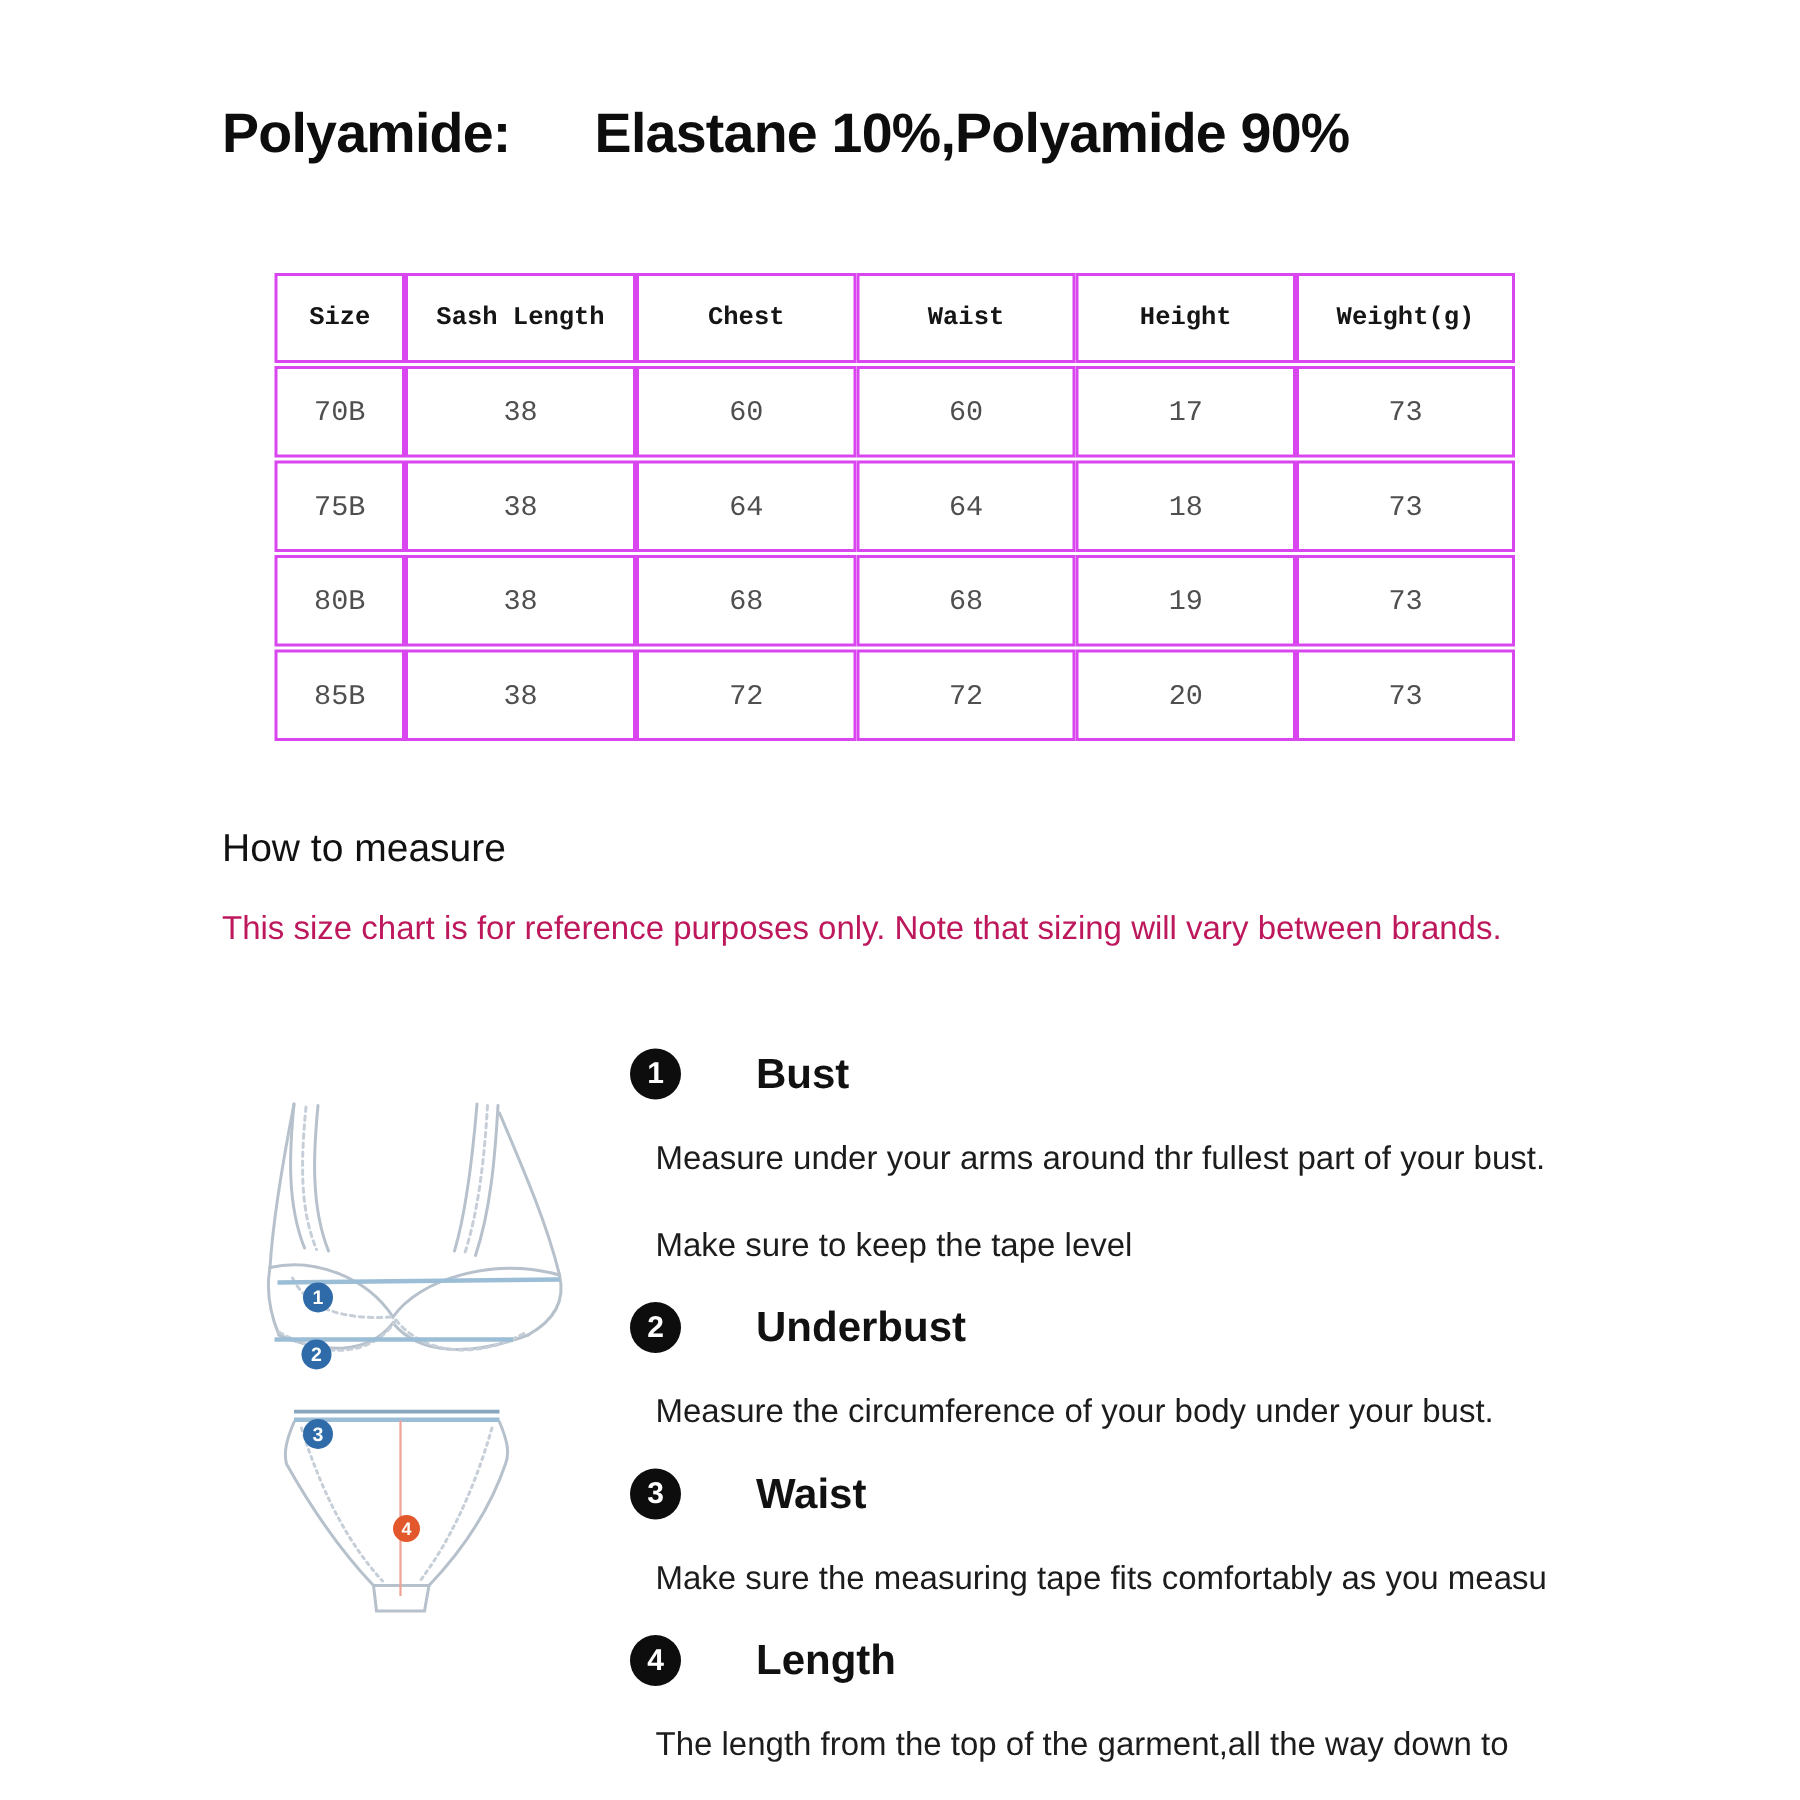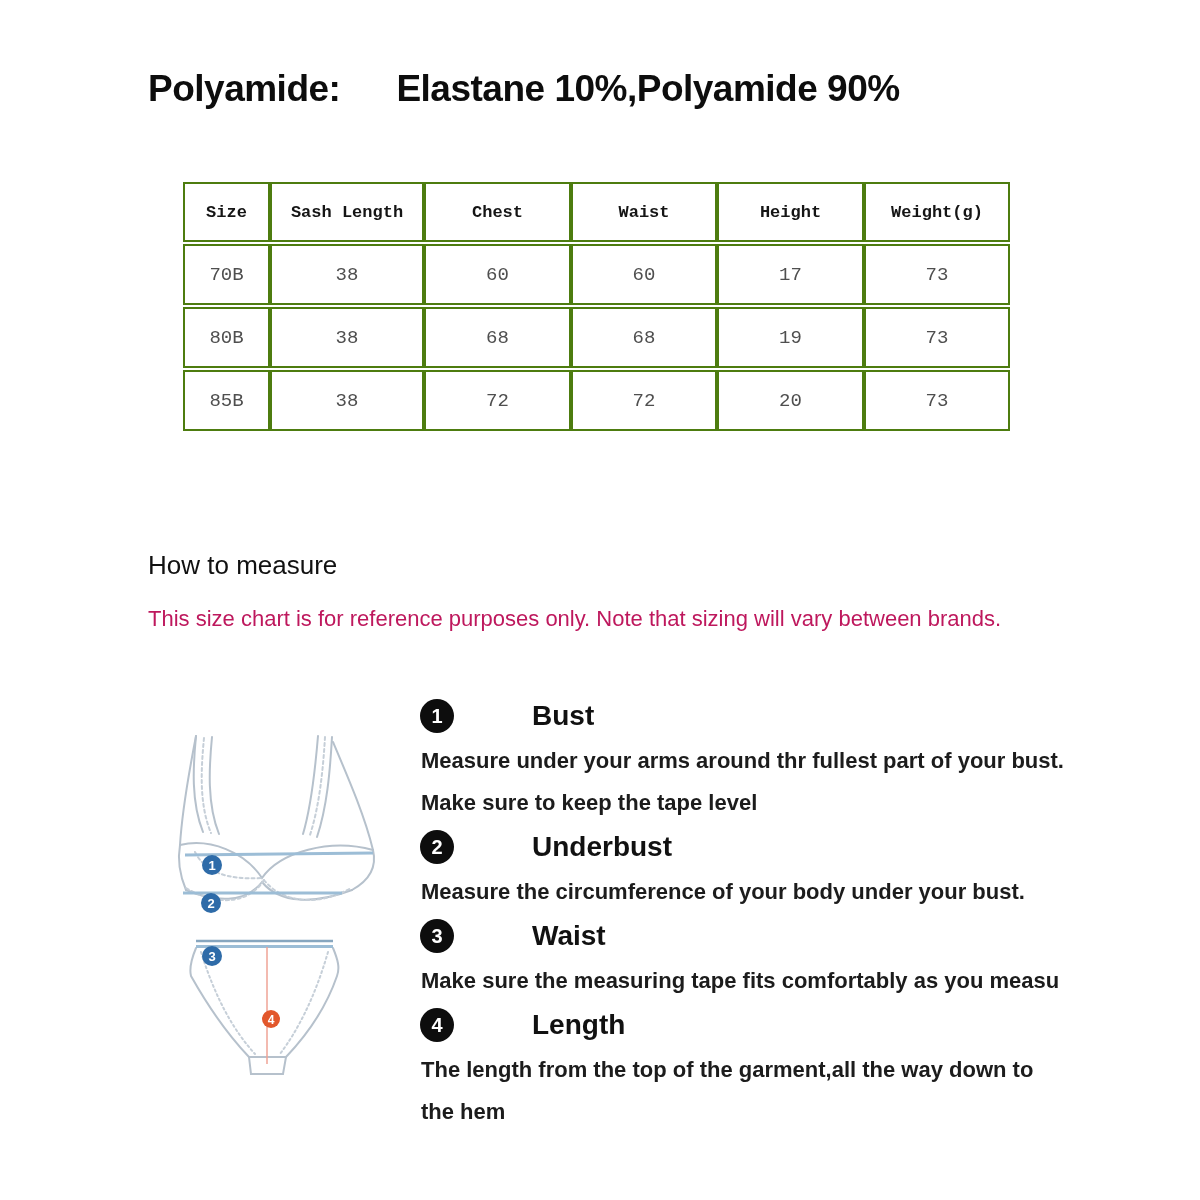--- a/index.html
+++ b/index.html
@@ -12,21 +12,21 @@
     position:absolute;left:148px;top:68px;display:flex;gap:56px;
     font-size:37px;font-weight:700;color:#0d0d0d;letter-spacing:-0.5px;white-space:nowrap;
   }
   
   table.size-table{
     position:absolute;left:183px;top:180px;
     border-collapse:separate;border-spacing:0 2px;table-layout:fixed;
     font-family:"Liberation Mono","DejaVu Sans Mono",monospace;
   }
   table.size-table th, table.size-table td{
-    border:2px solid #4d7c0f;text-align:center;vertical-align:middle;
+    border:2px solid #d946ef;text-align:center;vertical-align:middle;
     background:#ffffff;padding:0;
   }
   table.size-table th{height:56px;font-size:17px;font-weight:700;color:#151515;}
   table.size-table td{height:57px;font-size:19px;font-weight:400;color:#4f4f4f;}
   
   .measure-heading{
     position:absolute;left:148px;top:550px;font-size:26px;font-weight:500;color:#111;white-space:nowrap;
   }
   .size-note{
     position:absolute;left:148px;top:606px;font-size:22px;font-weight:400;color:#be185d;white-space:nowrap;
@@ -35,22 +35,22 @@
   .diagram{position:absolute;left:165px;top:712px;width:235px;height:395px;}
   
   .measure-list{position:absolute;left:420px;top:698px;width:680px;}
   .measure-item{margin:0 0 6px 0;}
   .item-header{display:flex;align-items:center;gap:50px;height:36px;margin:0 0 6px 0;}
   .number-badge{
     width:34px;height:34px;border-radius:50%;background:#0d0d0d;color:#ffffff;
     display:flex;align-items:center;justify-content:center;
     font-size:20px;font-weight:700;flex:0 0 34px;
   }
-  .item-title{font-size:28px;font-weight:700;color:#111;white-space:nowrap;margin-left:28px;}
-  .item-lines p{margin:1px;font-size:22px;line-height:41px;color:#1c1c1c;white-space:nowrap;font-weight:bold;}
+  .item-title{font-size:28px;font-weight:700;color:#111;white-space:nowrap;}
+  .item-lines p{margin:17px;font-size:22px;line-height:41px;color:#1c1c1c;white-space:nowrap;}
 </style>
 </head>
 <body>
 
 <div class="title">
   <span>Polyamide:</span>
   <span>Elastane 10%,Polyamide 90%</span>
 </div>
 
 <table class="size-table">
@@ -75,20 +75,28 @@
   <tbody>
       <tr>
         <td>70B</td>
         <td>38</td>
         <td>60</td>
         <td>60</td>
         <td>17</td>
         <td>73</td>
       </tr>
       <tr>
+        <td>75B</td>
+        <td>38</td>
+        <td>64</td>
+        <td>64</td>
+        <td>18</td>
+        <td>73</td>
+      </tr>
+      <tr>
         <td>80B</td>
         <td>38</td>
         <td>68</td>
         <td>68</td>
         <td>19</td>
         <td>73</td>
       </tr>
       <tr>
         <td>85B</td>
         <td>38</td>

